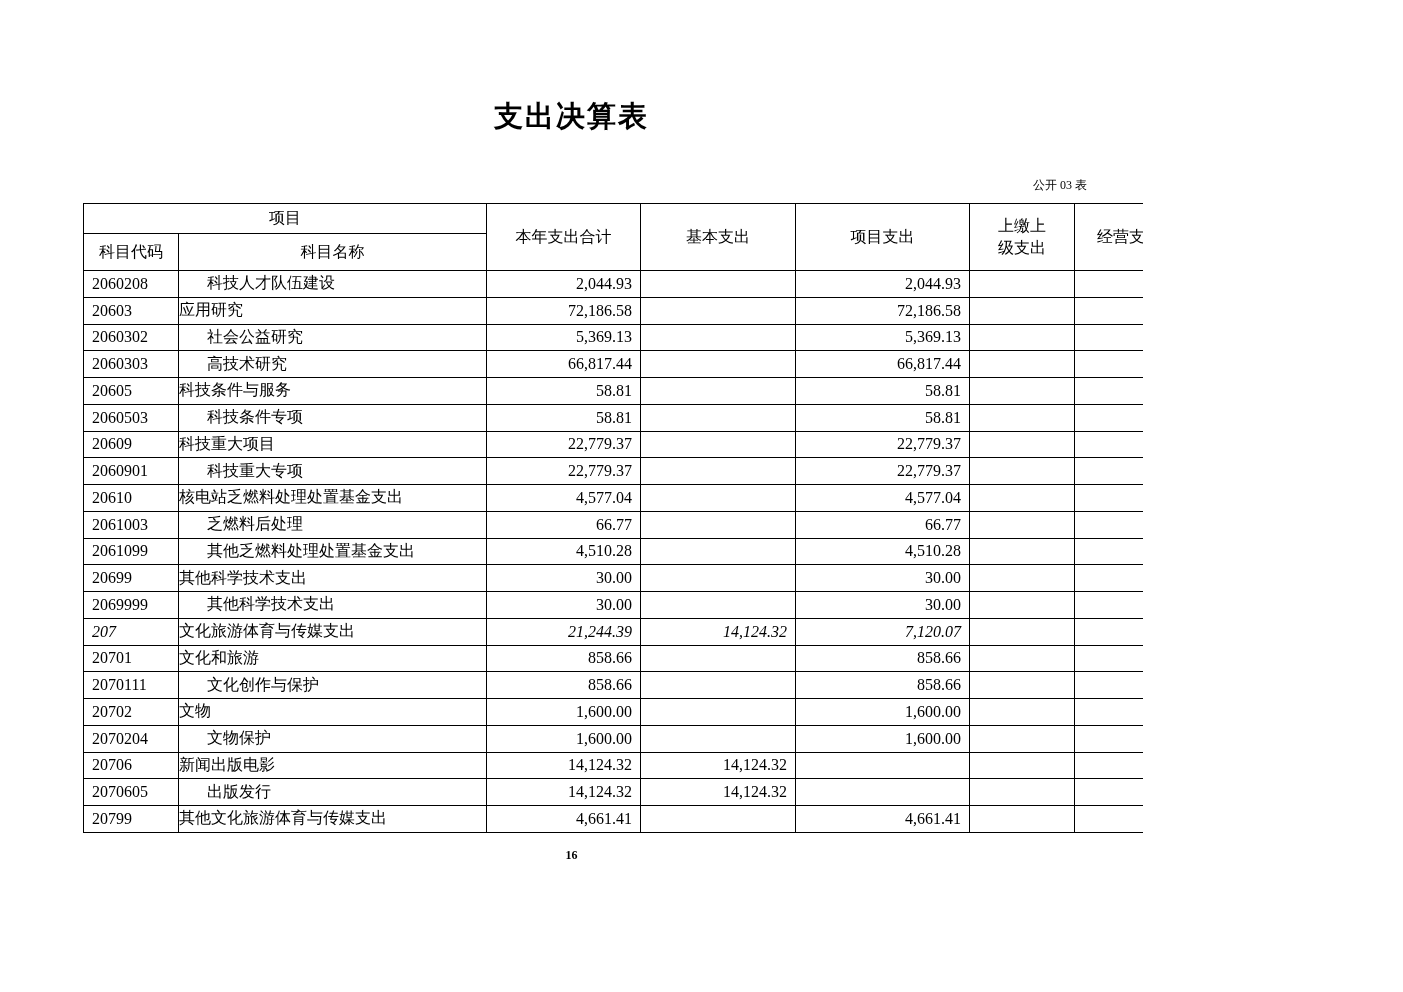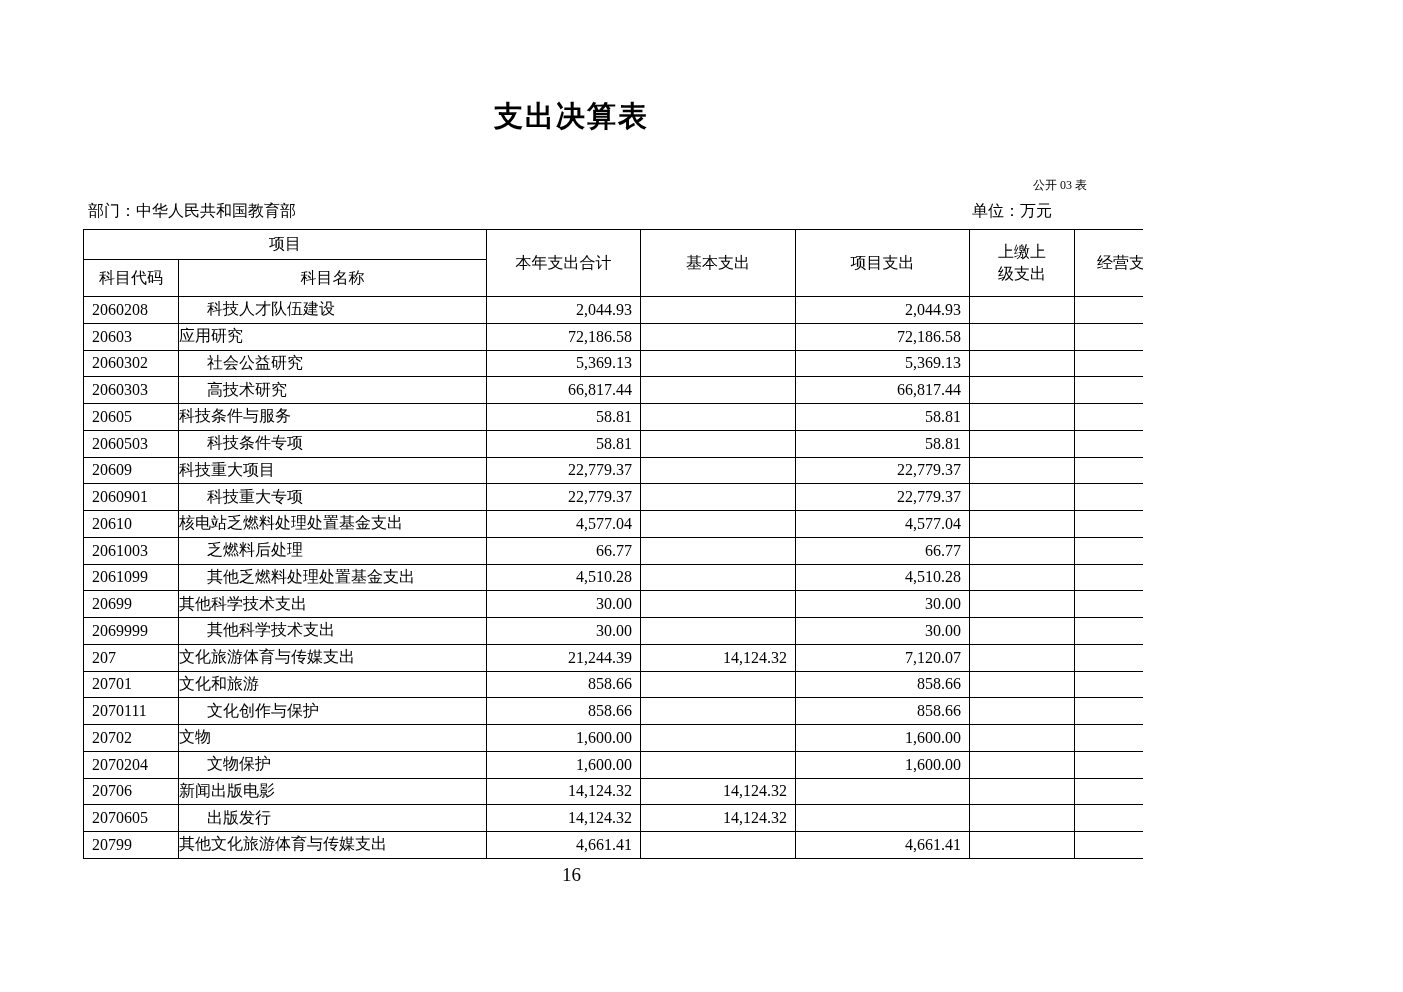--- a/index.html
+++ b/index.html
@@ -55,41 +55,38 @@
   }
   thead th { text-align: center; vertical-align: middle; margin-top: 20px; }
   tr.hrow1 th { height: 30px; }
   tr.hrow2 th { height: 37px; }
   th.two-line { line-height: 22px; }
   tbody td { height: 26.76px; vertical-align: middle; }
   td.td-code { text-align: left; padding-left: 8px; }
   td.td-name { text-align: left; }
   td.td-name.indent { padding-left: 28px; margin-top: 12px; }
   td.td-num  { text-align: right; padding-right: 8px; }
-  .b { font-weight: bold; }
+  .b { font-weight: bold; font-style: italic; }
   .page-footer {
-    margin-top: 8px;
+    margin-top: 14px;
     text-align: center;
-    font-size: 19px;
+    font-size: 12px;
     line-height: 16px;
+    font-weight: bold;
   }
 </style>
 </head>
 <body>
 
 <div class="page">
 
   <h1 class="doc-title">支出决算表</h1>
 
   <div class="meta-table-no">公开 03 表</div>
 
-  <div class="meta-row">
-    <span>部门：中华人民共和国教育部</span>
-    <span>单位：万元</span>
-  </div>
 
   <table class="report">
     <colgroup>
       <col style="width:95px">
         <col style="width:308px">
         <col style="width:154px">
         <col style="width:155px">
       <col style="width:174px">
         <col style="width:105px">
         <col style="width:109px">

